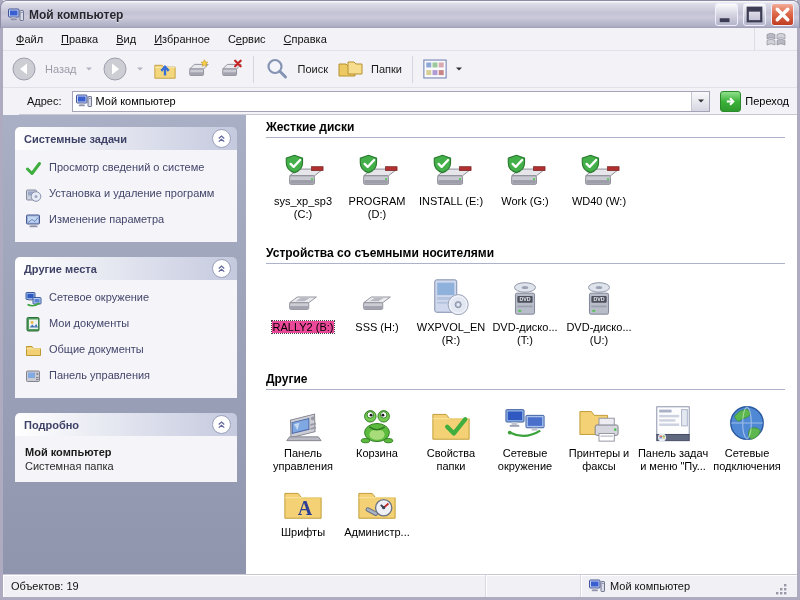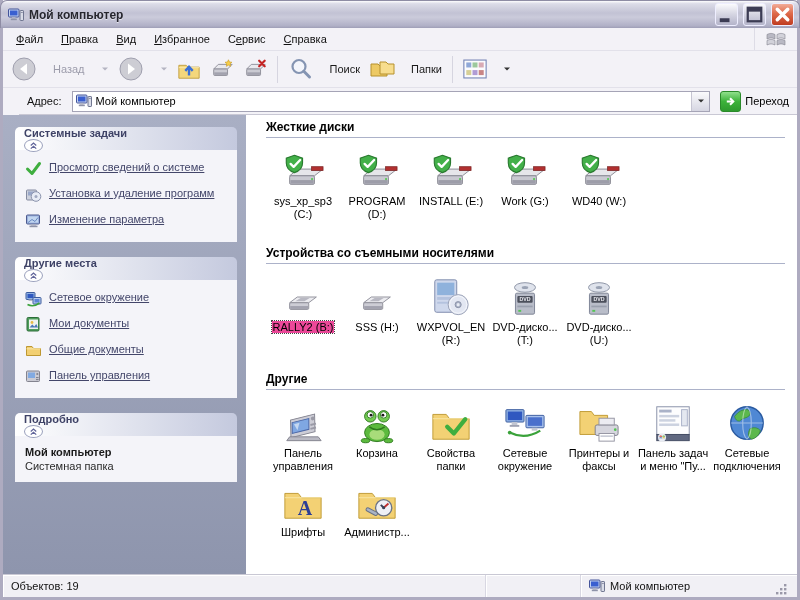--- a/index.html
+++ b/index.html
@@ -20,21 +20,21 @@
   .i16{width:16px;height:16px;}
   
   .menubar{height:22px;flex:0 0 22px;display:flex;align-items:center;padding-left:4px;background:#f3f2f7;
     border-bottom:1px solid #e2e1ea;font-size:11px;color:#111;}
   .menu-item{padding:3px 9px;}
   .flag-cell{margin-left:auto;width:42px;height:22px;display:flex;align-items:center;justify-content:center;border-left:1px solid #dddce6;}
   .flag-cell .icn{width:26px;height:22px;}
   
   .toolbar{height:36px;flex:0 0 36px;display:flex;align-items:center;padding:0 4px;background:#f3f2f7;
     border-bottom:1px solid #e2e1ea;font-size:11px;color:#1a1a1a;gap:1px;}
-  .tb-btn{display:flex;align-items:center;gap:16px;padding:3px 4px;border-radius:3px;}
+  .tb-btn{display:flex;align-items:center;gap:8px;padding:3px 4px;border-radius:3px;}
   .tb-btn .icn{width:26px;height:26px;}
   .tb-btn.small .icn{width:24px;height:24px;}
   .caret{width:8px;height:6px;display:inline-flex;color:#333;}
   .caret svg{width:8px;height:6px;}
   .disabled{color:#9c9cab;}
   .disabled .caret{color:#b4b4c2;}
   .tb-sep{width:1px;height:27px;background:#d6d5e0;margin:0 5px;}
   
   .addressbar{height:26px;flex:0 0 26px;display:flex;align-items:center;background:#f3f2f7;
     border-bottom:1px solid #c9c8d4;font-size:11px;padding:0 3px;gap:5px;margin-left:16px;}
@@ -45,30 +45,30 @@
     background:linear-gradient(180deg,#fafafc,#d6d6e2);border-left:1px solid #c6c5d2;color:#333;}
   .go{display:flex;align-items:center;gap:4px;padding:0 5px;}
   .go-icon{width:19px;height:19px;border-radius:3px;border:1px solid #2a8a2a;
     background:linear-gradient(180deg,#90e08c,#3cb23a 50%,#2e9a2e);display:flex;align-items:center;justify-content:center;}
   .go-icon svg{width:13px;height:13px;}
   
   .main{flex:1;min-height:0;display:flex;background:#fff;}
   .sidebar{width:243px;flex:0 0 243px;box-sizing:border-box;padding:12px 9px 0 12px;
     background:linear-gradient(180deg,#a9afc4,#8e95ad);overflow:hidden;}
   .panel{margin-bottom:15px;}
-  .panel-hd{height:23px;border-radius:5px 5px 0 0;display:flex;justify-content:space-between;
+  .panel-hd{height:23px;border-radius:5px 5px 0 0;display:flex;align-items:center;justify-content:space-between;
     padding:0 6px 0 9px;background:linear-gradient(90deg,#ffffff,#c4c9de);
-    font-size:11px;font-weight:bold;color:#3e4266;flex-direction:column;}
+    font-size:11px;font-weight:bold;color:#3e4266;}
   .chev{width:17px;height:17px;border-radius:50%;background:#fff;border:1px solid #9aa0bc;
     display:flex;align-items:center;justify-content:center;}
   .chev svg{width:11px;height:11px;}
   .panel-bd{background:#f4f4f9;padding:10px 6px 4px 10px;font-size:11px;color:#43466a;}
   .side-item{display:flex;align-items:flex-start;gap:7px;margin-bottom:9px;}
   .side-item .icn{width:17px;height:17px;flex:0 0 17px;}
-  .side-label{line-height:13px;padding-top:1px;text-decoration:underline;}
+  .side-label{line-height:13px;padding-top:1px;}
   .details-name{font-weight:bold;color:#1a1a1a;margin-bottom:2px;}
   .details-desc{color:#2a2a2a;padding-bottom:6px;}
   
   .content{flex:1;min-width:0;padding:5px 12px 0 20px;font-size:11px;color:#000;overflow:hidden;}
   .group{margin-bottom:17px;}
   .group-hd{font-size:12px;font-weight:bold;border-bottom:1px solid #acb2c9;padding-bottom:3px;margin-bottom:12px;}
   .items{display:flex;flex-wrap:wrap;}
   .ci{width:74px;text-align:center;margin-bottom:8px;}
   .cicon{height:42px;display:flex;align-items:flex-end;justify-content:center;}
   .cicon .icn{width:48px;height:42px;}

